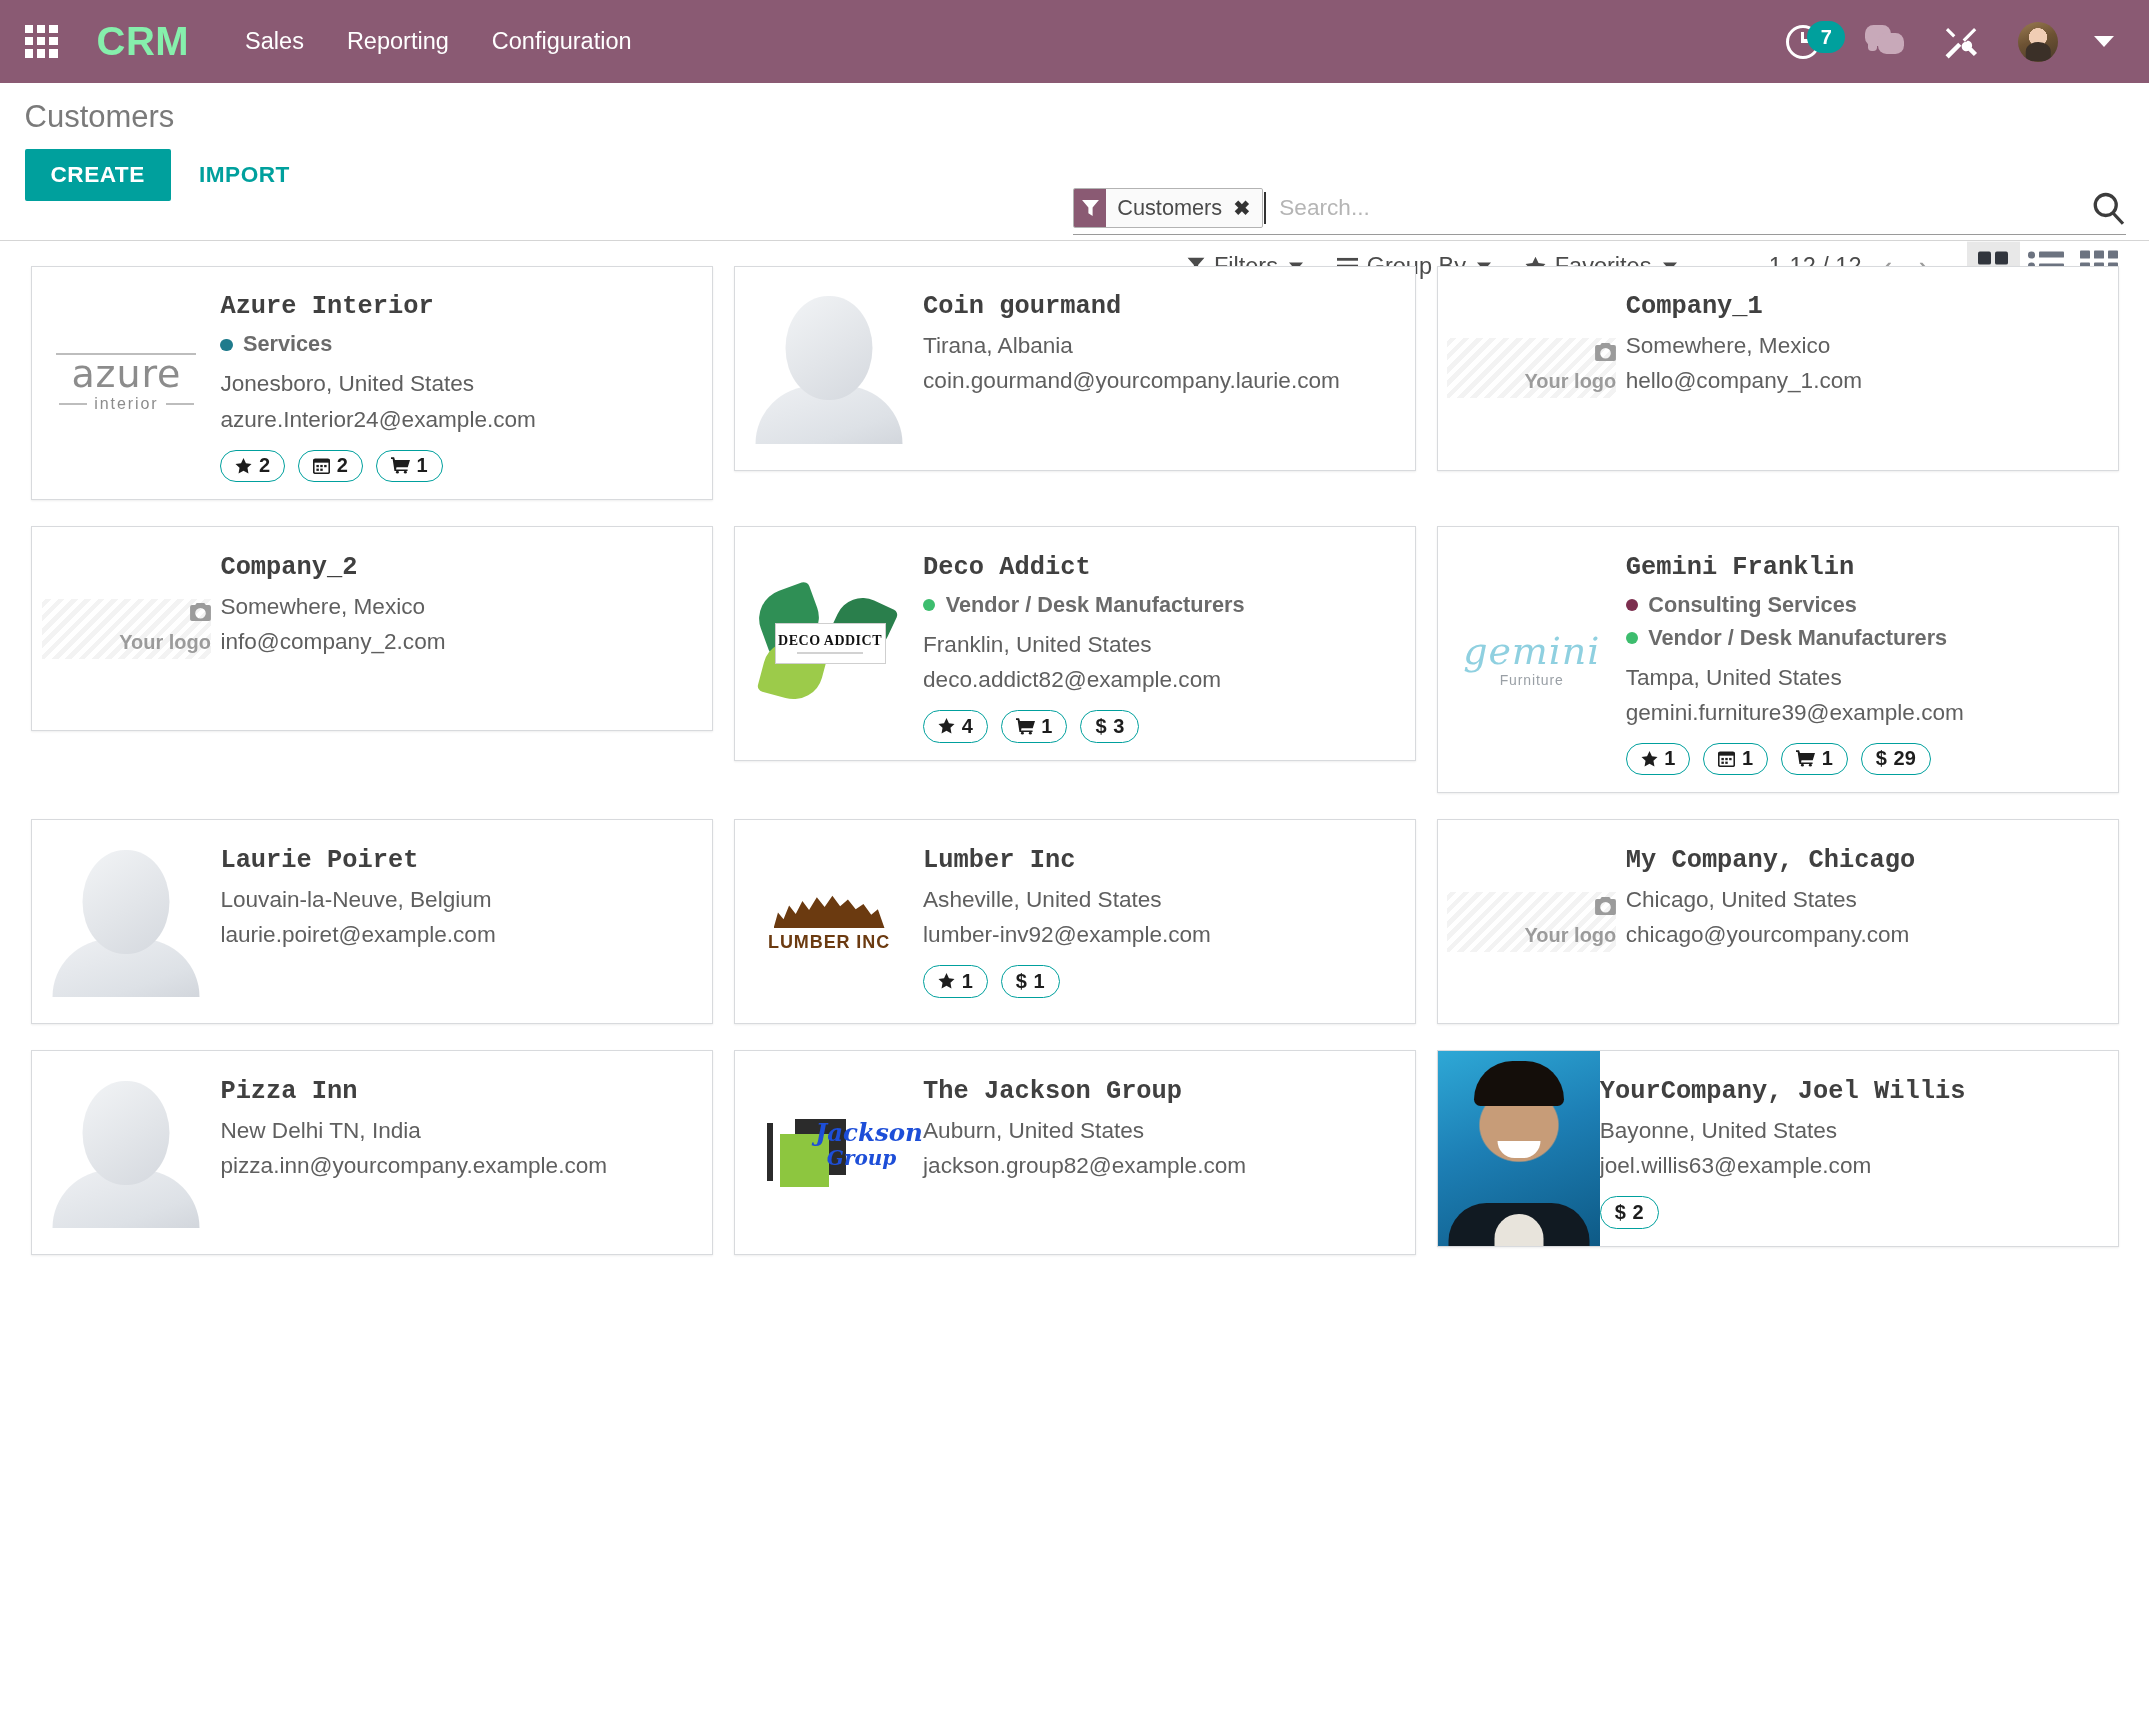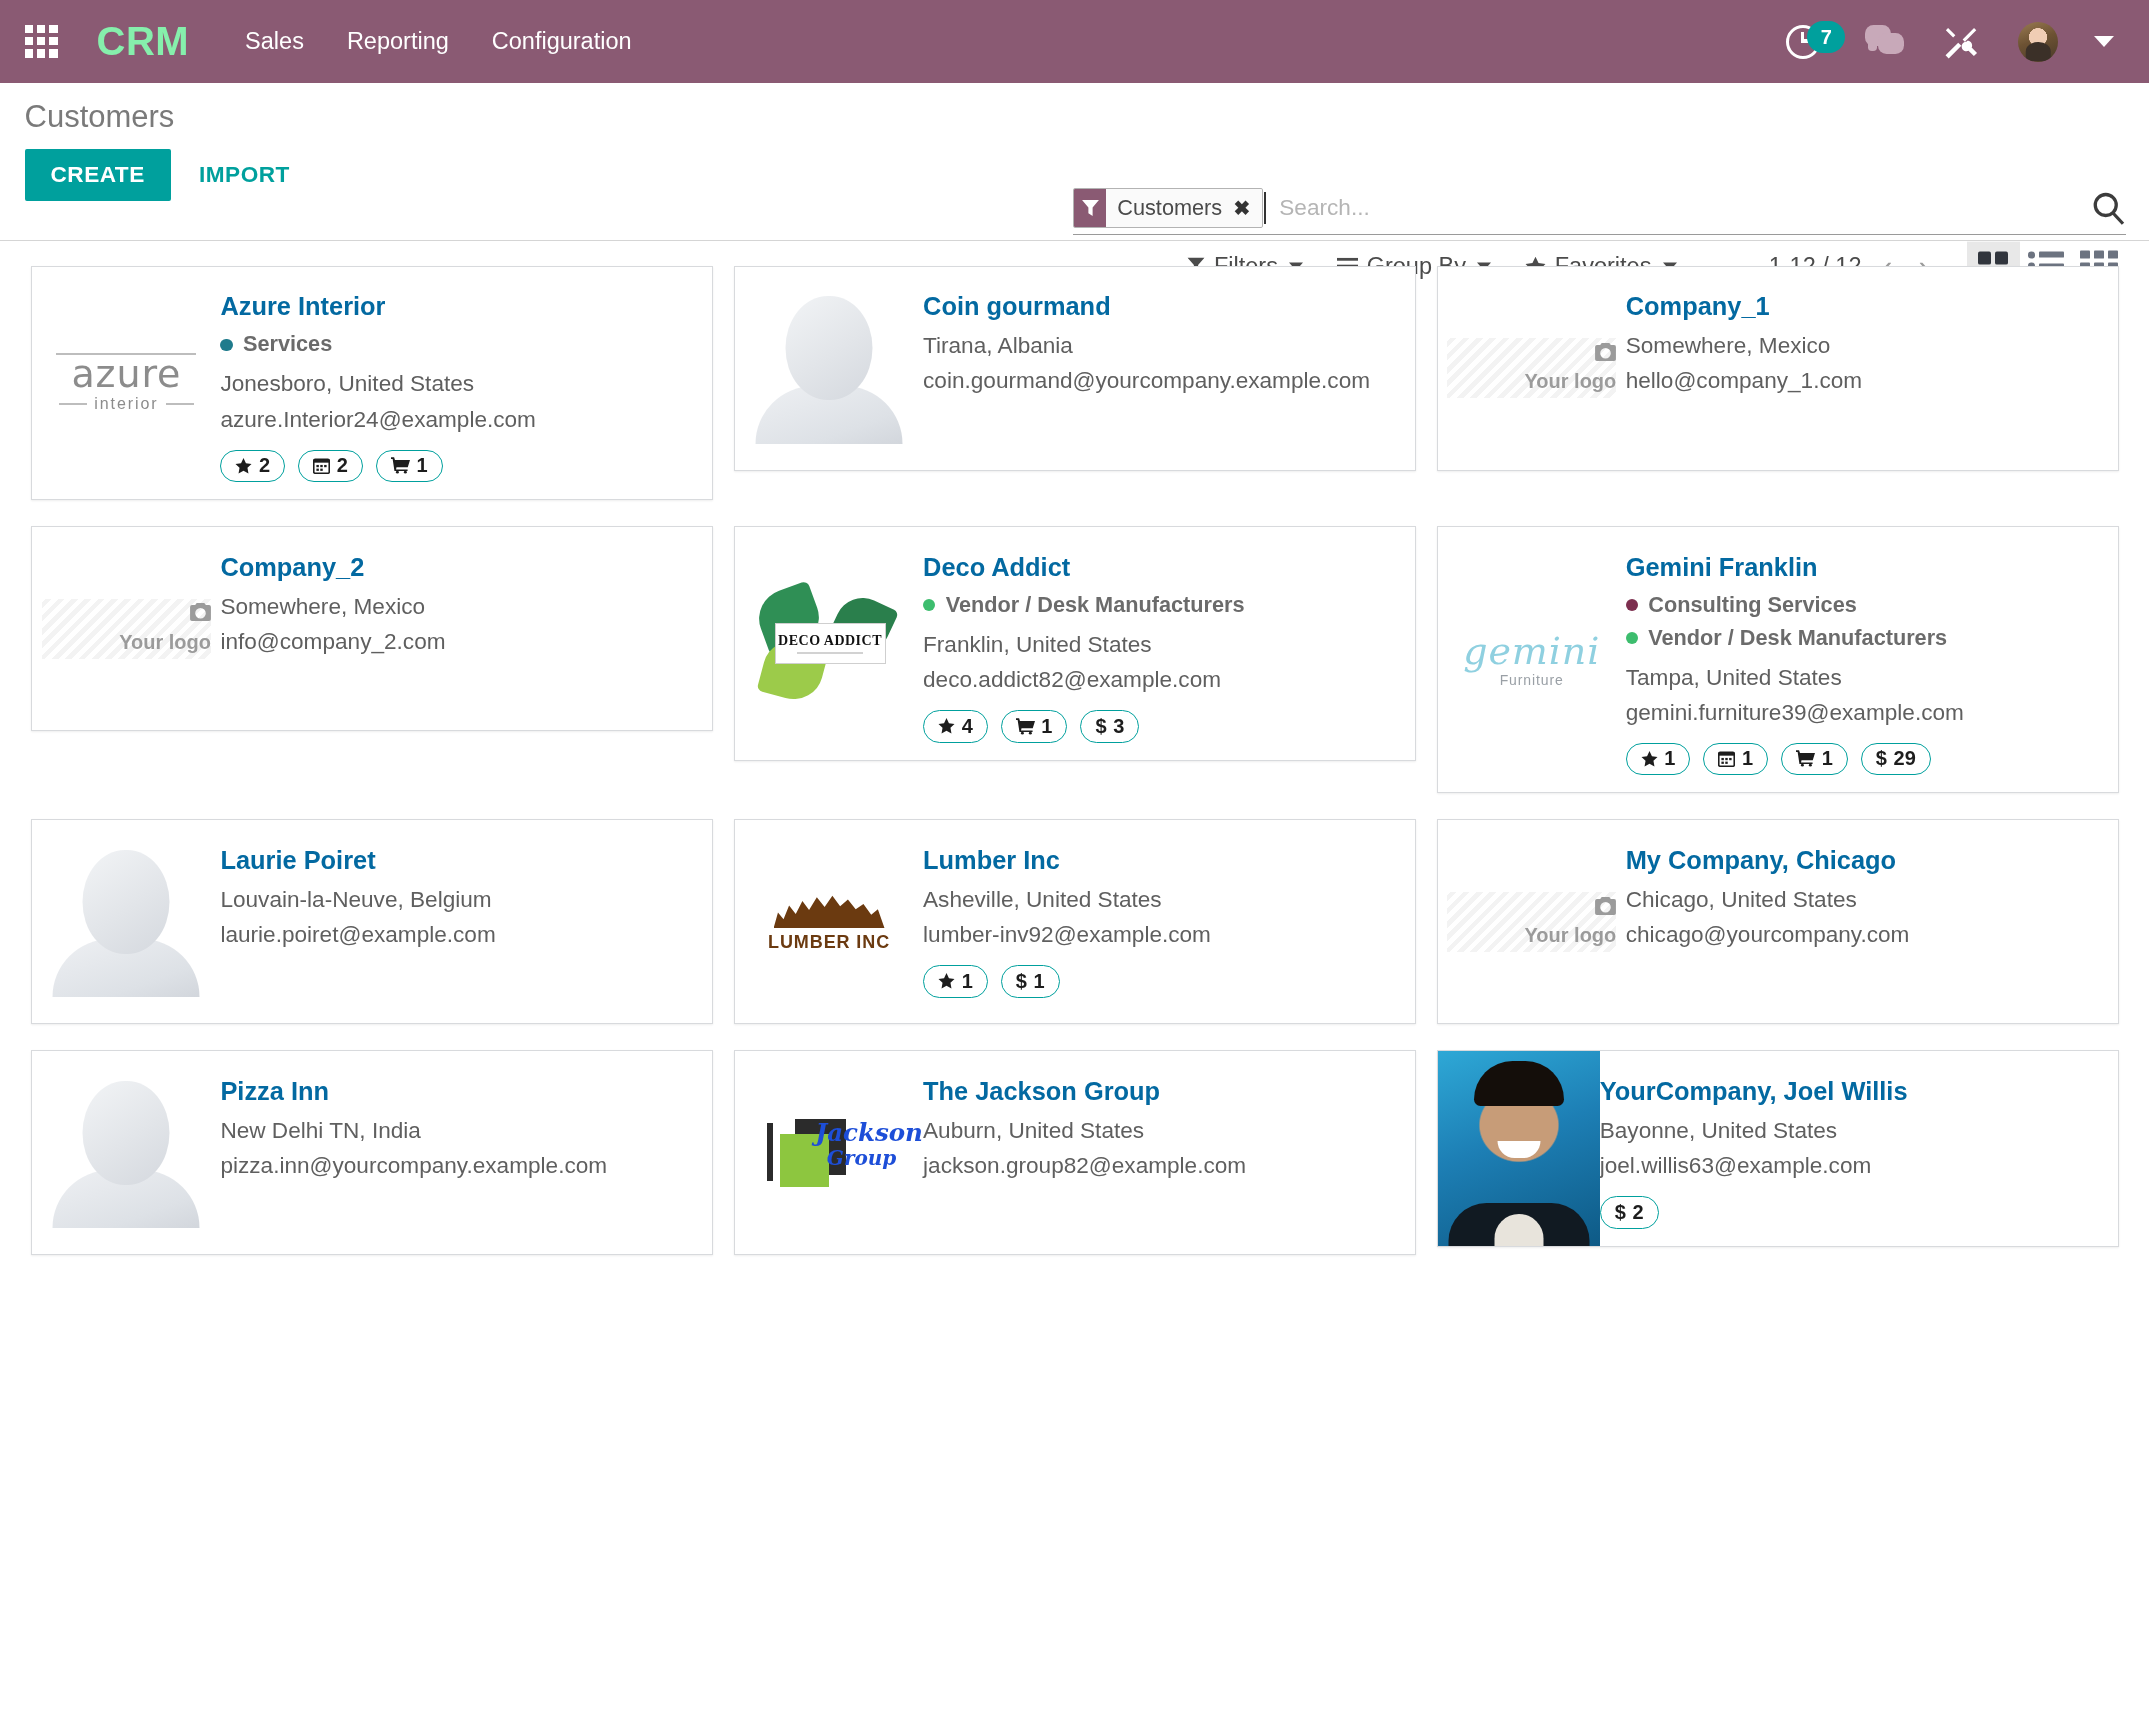--- a/index.html
+++ b/index.html
@@ -255,22 +255,22 @@
   .kimg {
     width: 188px;
     flex: 0 0 188px;
     display:flex; align-items:center; justify-content:center;
     padding: 9.4px;
   }
   .kimg.flush { padding: 0; width: 162px; flex: 0 0 162px; }
 
   .kbody { flex:1; padding: 24.5px 21px 17px 0; }
   .kname {
-    font-size: 25.4px; font-weight: 700; color:#0369a1;
-    margin-bottom: 5.6px; line-height:1.25;
+    font-size: 25.4px; font-weight: 700; color:#404040;
+    margin-bottom: 5.6px; line-height:1.25;font-family:Liberation Mono, monospace;
   }
   .ktags { margin-bottom: 5.6px; }
   .ktag {
     display:flex; align-items:center; gap:10.4px;
     font-size: 21.7px; color:#6b6b6b; font-weight: 700;
     line-height: 1.5;
   }
   .tagdot { width: 12.2px; height: 12.2px; border-radius:50%; flex:0 0 12.2px; }
   .kline { font-size: 22.6px; color:#5f5f5f; line-height: 1.55; }
   .kbadges { display:flex; gap: 13px; margin-top: 13px; flex-wrap:wrap; }
@@ -600,21 +600,21 @@
       <div class="kcard">
         <div class="kimg">
           <div class="av-person">
             <div class="body"></div>
             <div class="head"></div>
           </div>
         </div>
         <div class="kbody">
           <div class="kname">Coin gourmand</div>
           <div class="kline">Tirana, Albania</div>
-          <div class="kline">coin.gourmand@yourcompany.example.com</div>
+          <div class="kline">coin.gourmand@yourcompany.laurie.com</div>
         </div>
       </div>
     </div>
     <div class="kcol">
       <div class="kcard">
         <div class="kimg">
           <div class="av-logo">
             <svg width="21" height="18" viewBox="0 0 22 19" fill="#9b9b9b">
               <path d="M7 0l-1.6 2.2H2A2 2 0 000 4.2v12.6A2 2 0 002 19h18a2 2 0 002-2.2V4.2A2 2 0 0020 2.2h-3.4L15 0zm4 5.2a5.6 5.6 0 110 11.2 5.6 5.6 0 010-11.2z"></path>
             </svg>

